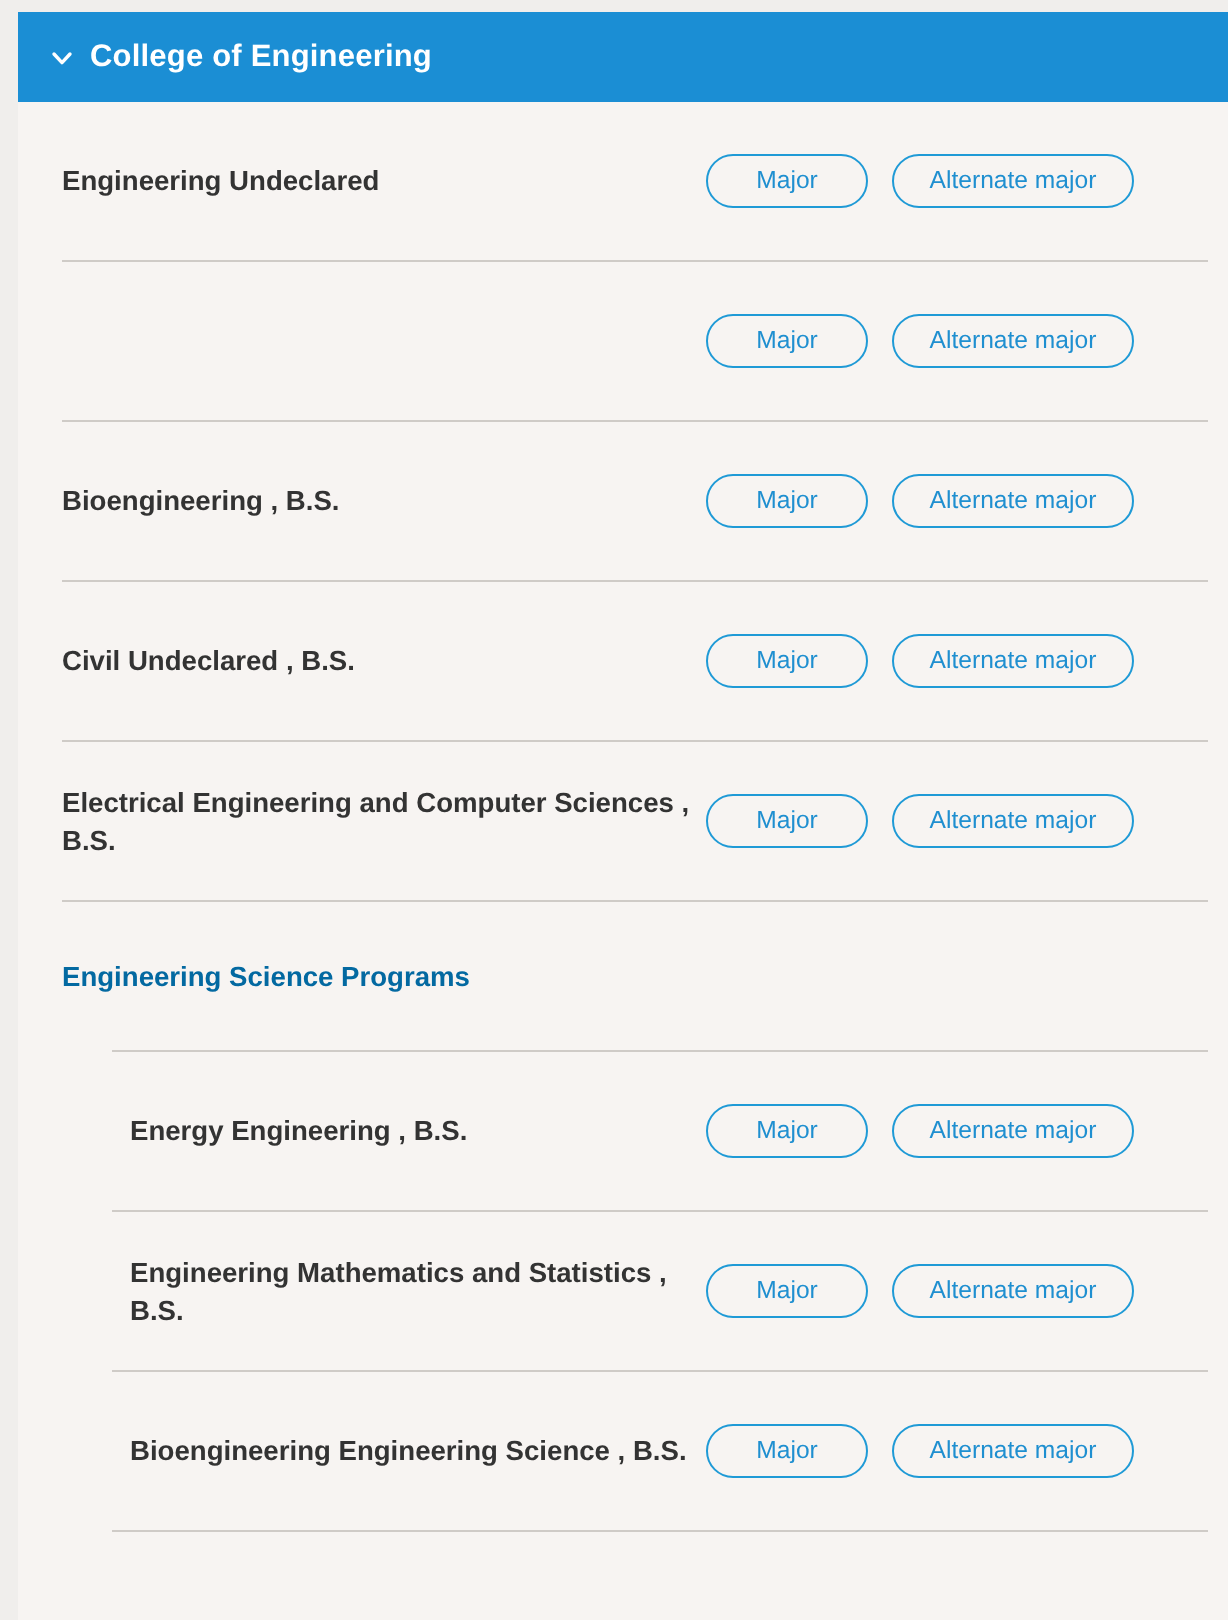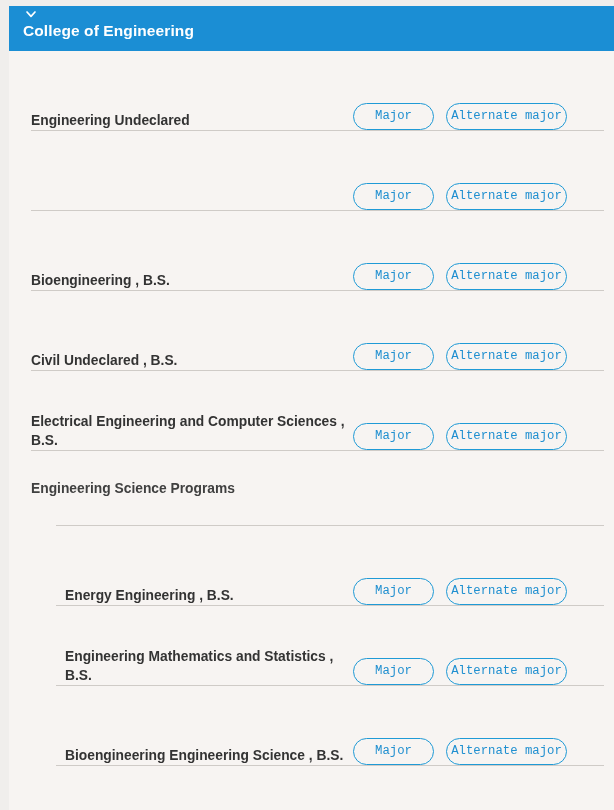--- a/index.html
+++ b/index.html
@@ -33,25 +33,25 @@
     background: #f7f4f2;
     box-sizing: border-box;
     overflow: hidden;
   }
 
   
   .college-header {
     height: 45px;
     background: #1b8ed4;
     display: flex;
+    align-items: center;
     padding-left: 14px;
     box-sizing: border-box;
     cursor: pointer;
     user-select: none;
-    flex-direction: column;
   }
   .chevron-icon {
     width: 16px;
     height: 16px;
     margin-right: 6px;
     flex: 0 0 auto;
     display: flex;
     align-items: center;
     justify-content: center;
   }
@@ -65,21 +65,21 @@
   }
 
   
   .list-body {
     background: #f7f4f2;
   }
 
   .row {
     position: relative;
     display: flex;
-    align-items: flex-end;
+    align-items: center;
     min-height: 79px;
     box-sizing: border-box;
     padding-right: 0;
   }
   .row.level-0 { padding-left: 22px; }
   .row.level-1 { padding-left: 47px; }
 
   .row-label {
     color: #333333;
     font-size: 13.8px;
@@ -96,21 +96,21 @@
     display: flex;
     gap: 12px;
     align-items: center;
   }
 
   .pill-button {
     border: 1px solid #1f9ad6;
     color: #1f8fd0;
     background: transparent;
     border-radius: 999px;
-    font-family: Liberation Mono, monospace;
+    font-family: Liberation Sans, sans-serif;
     font-size: 12.3px;
     font-weight: normal;
     line-height: 1;
     padding: 0;
     height: 27px;
     cursor: pointer;
     white-space: nowrap;
     display: inline-flex;
     align-items: center;
     justify-content: center;
@@ -120,21 +120,21 @@
 
   
   .group-row {
     display: flex;
     align-items: center;
     min-height: 74px;
     padding-left: 22px;
     box-sizing: border-box;
   }
   .group-label {
-    color: #404040;
+    color: #0369a1;
     font-size: 13.8px;
     font-weight: bold;
     line-height: 19px;
   }
 
   
   .divider {
     height: 1px;
     background: #cfcbc7;
   }

